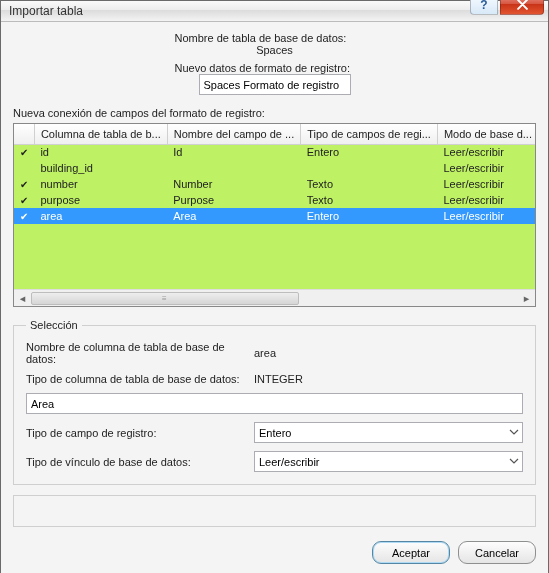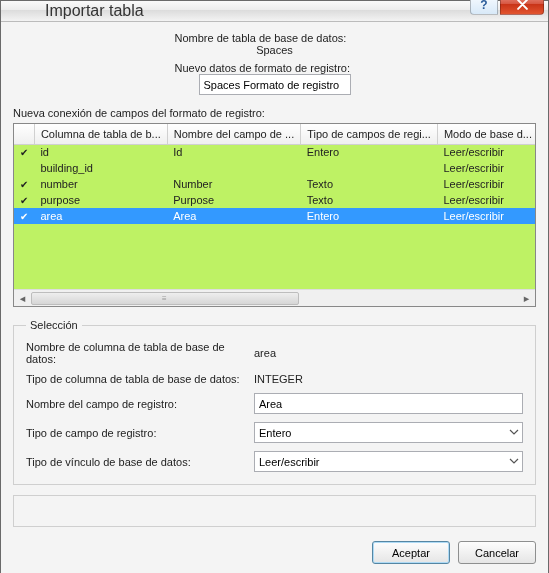--- a/index.html
+++ b/index.html
@@ -1,19 +1,19 @@
 <!DOCTYPE html>
 <html><head>
 <meta charset="utf-8">
 <style>
   * { box-sizing: border-box; }
   html, body { margin:0; padding:0; font-family: "Segoe UI", Tahoma, sans-serif; font-size:11px; color:#222; }
   .window { width:549px; height:573px; background:#fff; border:1px solid #6a6a6a; box-shadow:0 0 8px rgba(0,0,0,0.4); position:relative; display:flex; flex-direction:column; }
   .titlebar { height:30px; background:linear-gradient(to bottom,#fafafa 0%,#ececec 45%,#dcdcdc 46%,#f3f3f3 100%); display:flex; align-items:center; padding:0 0 0 8px; border-bottom:1px solid #bbb; }
-  .titlebar .title { flex:1; font-size:16px; color:#333;margin-left:36px; }
+  .titlebar .title { flex:1; font-size:12px; color:#333; }
   .titlebar .btns { display:flex; height:20px; margin-right:4px; gap:2px;}
   .titlebar .btn { width:28px; height:20px; border:1px solid rgba(0,0,0,0.25); border-top:none; display:flex; align-items:center; justify-content:center; position:relative; top:-6px;}
   .titlebar .btn.help { border-radius:0 0 0 4px; background:linear-gradient(to bottom,#f7fbff,#d8e9f8); }
   .titlebar .btn.close { border-radius:0 0 4px 0; width:44px; background:linear-gradient(to bottom,#ea8f82 0%,#d6553f 48%,#c93418 50%,#e2542f 100%); }
   .titlebar .btn.help span{ color:#2a5c9a; font-weight:bold; font-size:12px;}
   .titlebar .btn.close svg{ width:11px; height:11px;}
   .client { flex:1; padding:10px 12px 12px 12px; background:#f4f4f4; display:flex; flex-direction:column; }
   .row { display:flex; align-items:center; margin-bottom:6px;flex-direction:column; }
   .row .lbl { width:200px; color:#222; }
   .row .val { flex:1; }
@@ -34,21 +34,21 @@
   fieldset.selgroup { border:1px solid #cfcfcf; padding:10px 12px 12px 12px; margin:12px 0 0 0; }
   fieldset.selgroup legend{ padding:0 4px; color:#222;}
   .srow { display:flex; align-items:center; margin-bottom:8px;}
   .srow .slbl{ width:228px;}
   .srow .sval{ flex:1;}
   .combo { position:relative; width:100%; }
   .combo input{ width:100%; height:21px; border:1px solid #abadb3; padding:2px 18px 2px 4px; font:inherit; background:#fff;}
   .combo .caret{ position:absolute; right:4px; top:4px; pointer-events:none;}
   .emptygroup { border:1px solid #cfcfcf; height:32px; margin-top:10px;}
   .footer { display:flex; justify-content:flex-end; gap:8px; margin-top:14px;}
-  .pushbtn { min-width:78px; height:23px; background:linear-gradient(to bottom,#fdfdfd,#e5e5e5); border:1px solid #8e8f8f; border-radius:3px; font:inherit; padding:0 12px; cursor:pointer;}
+  .pushbtn { min-width:78px; height:23px; background:linear-gradient(to bottom,#fdfdfd,#e5e5e5); border:1px solid #8e8f8f; border-radius:9px; font:inherit; padding:0 12px; cursor:pointer;}
   .pushbtn.default{ border:1px solid #5586a3; box-shadow:inset 0 0 0 1px #aedaf5;}
   .col-chk{width:42px;}
   .col-a{width:120px;}
   .col-b{width:128px;}
   .col-c{width:120px;}
 </style>
 </head>
 <body>
 <div class="window">
 
@@ -150,21 +150,20 @@
 
       <div class="srow">
         <div class="slbl">Nombre de columna de tabla de base de datos:</div>
         <div class="sval">area</div>
       </div>
       <div class="srow">
         <div class="slbl">Tipo de columna de tabla de base de datos:</div>
         <div class="sval">INTEGER</div>
       </div>
       <div class="srow">
-        <div class="slbl">Nombre del campo de registro:</div>
         <div class="sval"><input type="text" class="textbox" value="Area" style=""></div>
       </div>
       <div class="srow">
         <div class="slbl">Tipo de campo de registro:</div>
         <div class="sval">
           <div class="combo">
             <input type="text" value="Entero" style="">
             <svg class="caret" width="10" height="12">
                 <path d="M1 4 L5 8 L9 4" fill="none" stroke="#555" stroke-width="1.2"></path>
               </svg>

